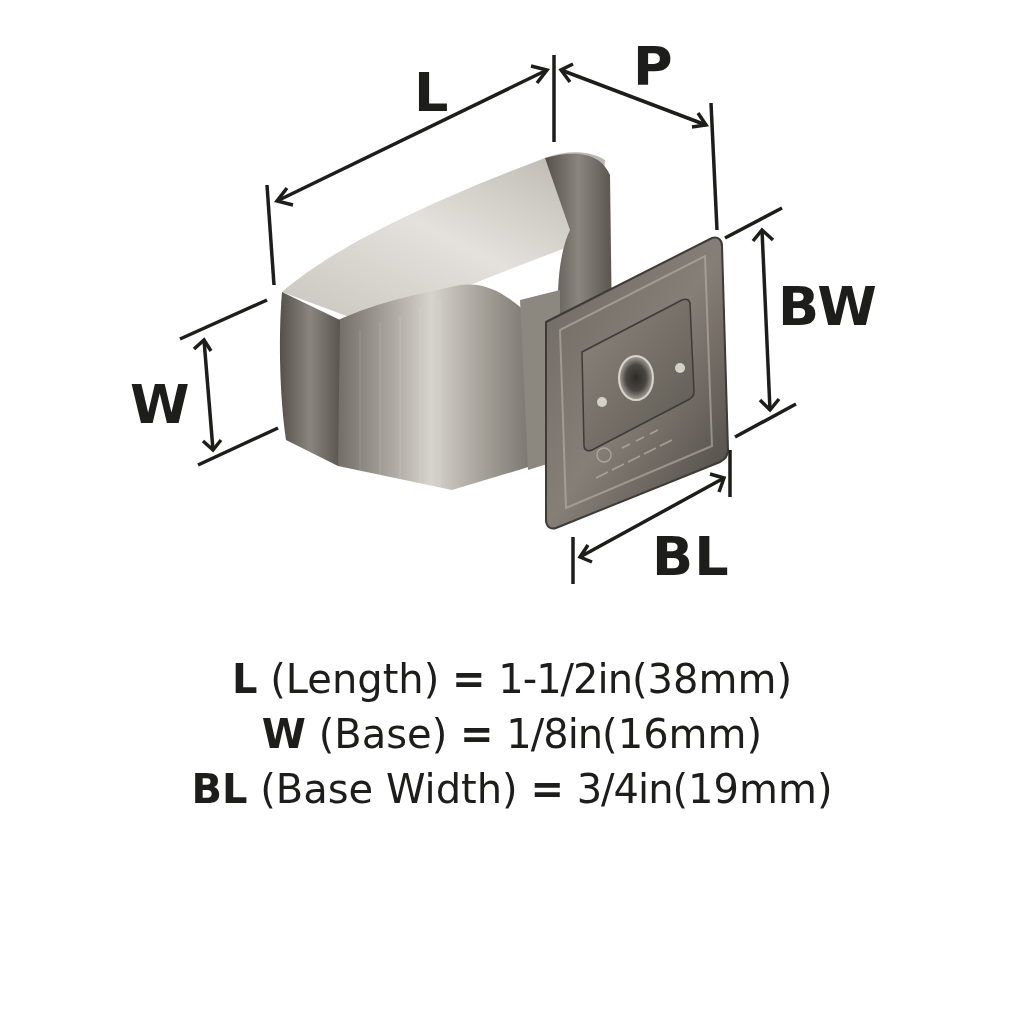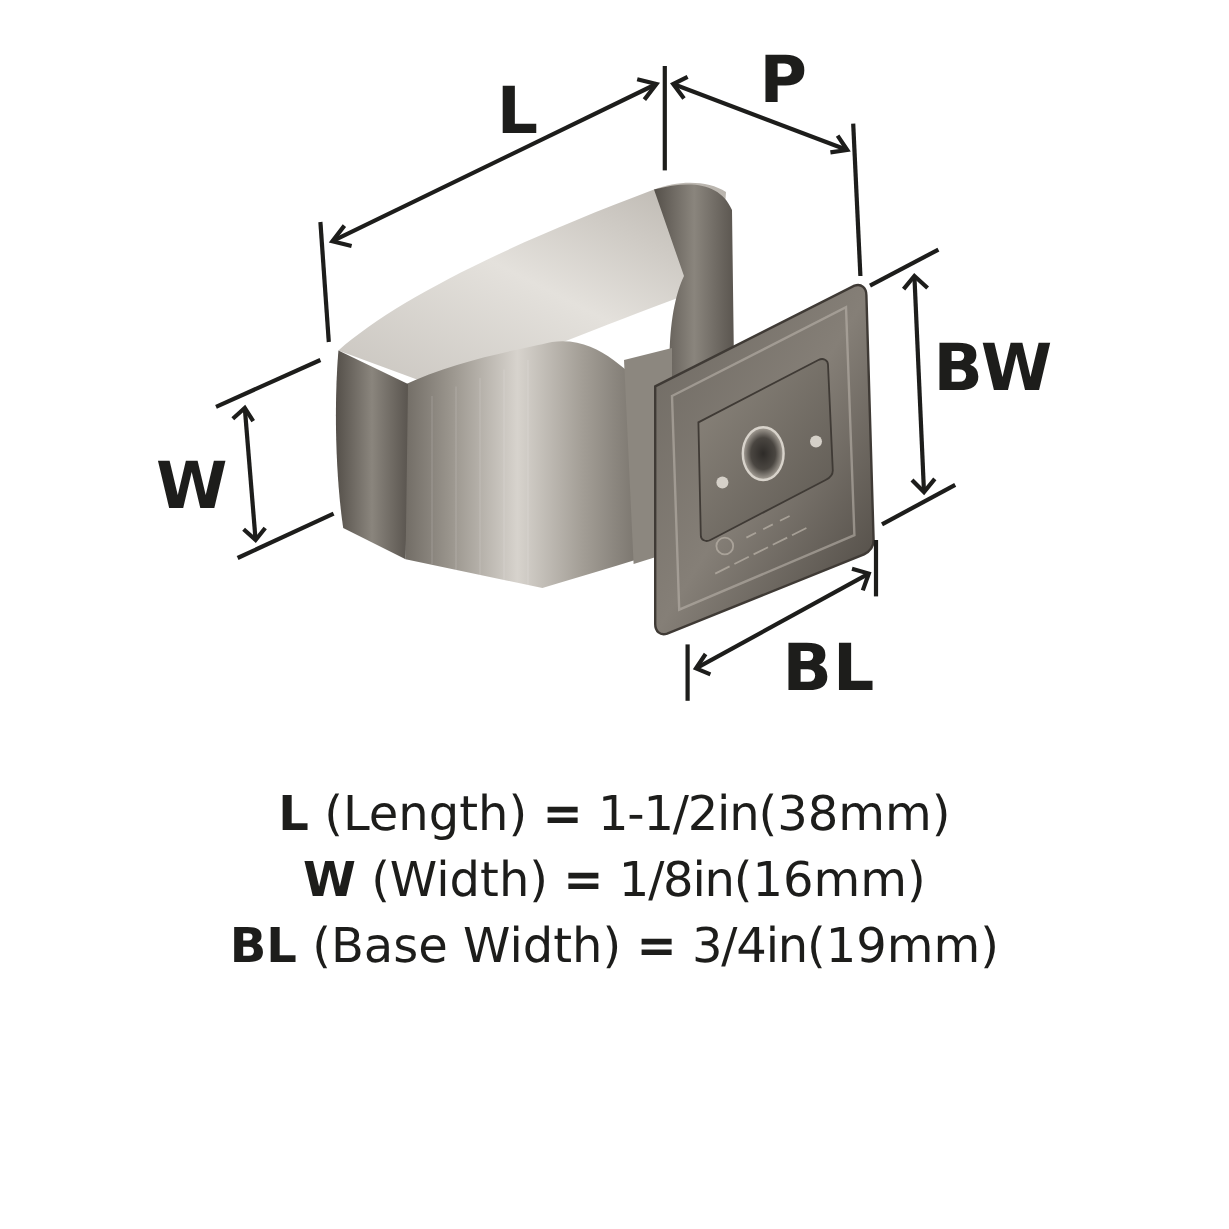--- a/index.html
+++ b/index.html
@@ -172,21 +172,21 @@
 
 <div id="specs">
   <div class="spec-row">
     <span class="abbr">L</span>
     <span class="name">(Length)</span>
     <span class="eq">=</span>
     <span class="imperial">1-1/2in</span><span class="metric">(38mm)</span>
   </div>
   <div class="spec-row">
     <span class="abbr">W</span>
-    <span class="name">(Width)</span>
+    <span class="name">(Base)</span>
     <span class="eq">=</span>
     <span class="imperial">1/8in</span><span class="metric">(16mm)</span>
   </div>
   <div class="spec-row">
     <span class="abbr">BL</span>
     <span class="name">(Base Width)</span>
     <span class="eq">=</span>
     <span class="imperial">3/4in</span><span class="metric">(19mm)</span>
   </div>
 </div>

